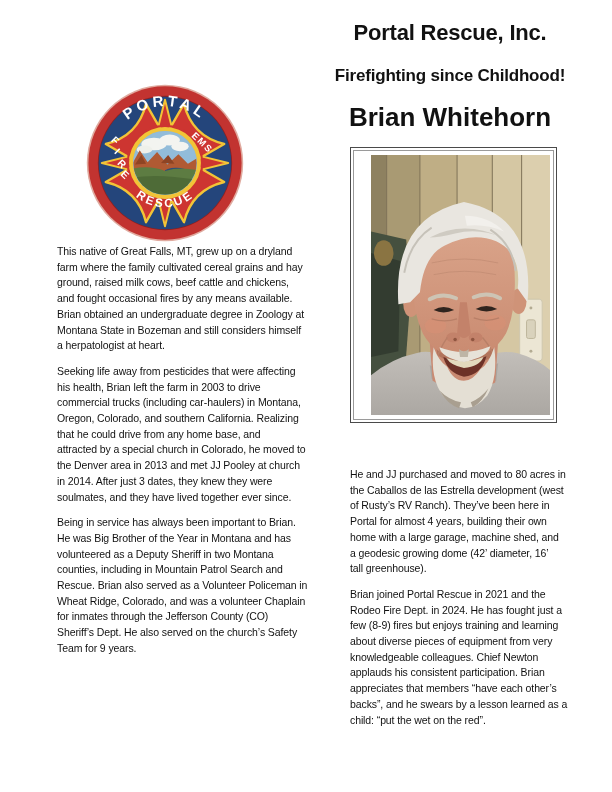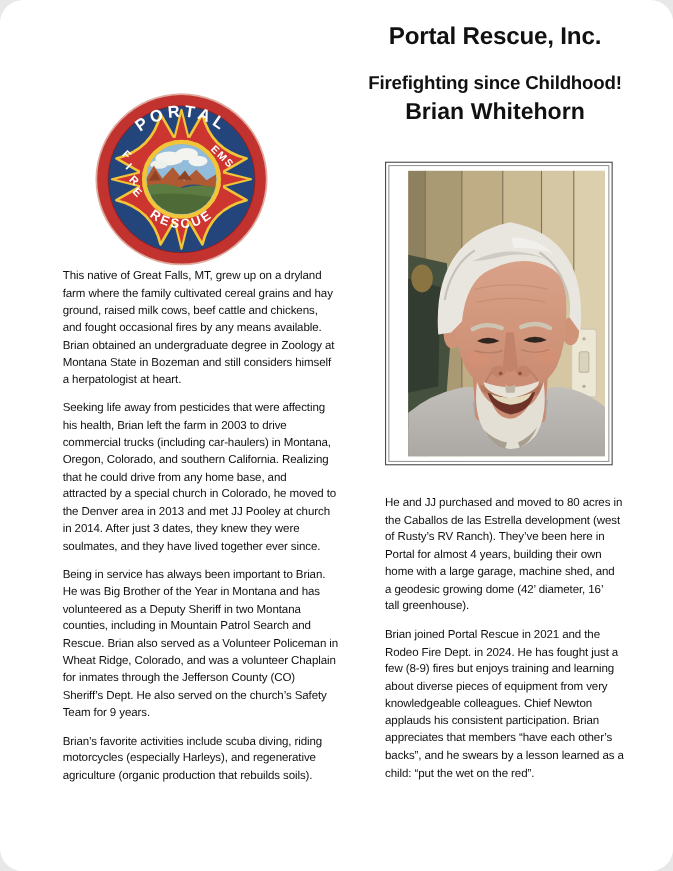--- a/index.html
+++ b/index.html
@@ -1,41 +1,41 @@
 <!DOCTYPE html>
 <html><head>
 <meta charset="utf-8">
 <style>
   html,body{margin:0;padding:0;background:#e8e8e8;}
   .page{
     position:relative;width:612px;height:792px;background:#ffffff;
     margin:0 auto;overflow:hidden;
-    font-family:"Liberation Sans",sans-serif;color:#111;border-radius:21px;
+    font-family:"Liberation Sans",sans-serif;color:#111;
   }
   .abs{position:absolute;}
   .header-block{left:300px;top:20px;width:300px;text-align:center;}
   .org-name{font-size:22px;font-weight:bold;letter-spacing:-0.2px;line-height:1.15;}
   .org-subtitle{font-size:11px;font-weight:bold;letter-spacing:-0.3px;margin-top:2px;}
   .headline{font-size:17px;font-weight:bold;margin-top:21px;letter-spacing:-0.2px;}
-  .person-name{font-size:21px;font-weight:bold;margin-top:4px;}
+  .person-name{font-size:26px;font-weight:bold;margin-top:16px;}
   .patch-wrap{left:86px;top:84px;width:158px;height:158px;}
   .photo-frame{
     left:350px;top:147px;width:207px;height:276px;box-sizing:border-box;
     border:1px solid #4a4a4a;background:#fff;padding:2px;
   }
   .photo-mat{
     box-sizing:border-box;width:100%;height:100%;
     border:1px solid #9a9a9a;background:#fff;
     padding:4px 3px 4px 17px;
   }
   .photo-mat svg{display:block;width:100%;height:100%;}
   .col{font-size:10.5px;line-height:15.7px;letter-spacing:-0.1px;}
   .col p{margin:0 0 10px 0;white-space:pre-line;}
   .left-col{left:57px;top:244px;width:302px;}
-  .right-col{left:350px;top:450px;width:258px;}
+  .right-col{left:350px;top:467px;width:258px;}
 </style>
 </head>
 <body>
 
 <div class="page">
 
   <div class="abs header-block">
     <div class="org-name">Portal Rescue, Inc.</div>
     <div class="headline">Firefighting since Childhood!</div>
     <div class="person-name">Brian Whitehorn</div>
@@ -217,23 +217,20 @@
 soulmates, and they have lived together ever since.</p>
     <p>Being in service has always been important to Brian.
 He was Big Brother of the Year in Montana and has
 volunteered as a Deputy Sheriff in two Montana
 counties, including in Mountain Patrol Search and
 Rescue.  Brian also served as a Volunteer Policeman in
 Wheat Ridge, Colorado, and was a volunteer Chaplain
 for inmates through the Jefferson County (CO)
 Sheriff’s Dept.  He also served on the church’s Safety
 Team for 9 years.</p>
-    <p>Brian’s favorite activities include scuba diving, riding
-motorcycles (especially Harleys), and regenerative
-agriculture (organic production that rebuilds soils).</p>
   </div>
 
   <div class="abs col right-col">
     <p>He and JJ purchased and moved to 80 acres in
 the Caballos de las Estrella development (west
 of Rusty’s RV Ranch).  They’ve been here in
 Portal for almost 4 years, building their own
 home with a large garage, machine shed, and
 a geodesic growing dome (42’ diameter, 16’
 tall greenhouse).</p>

